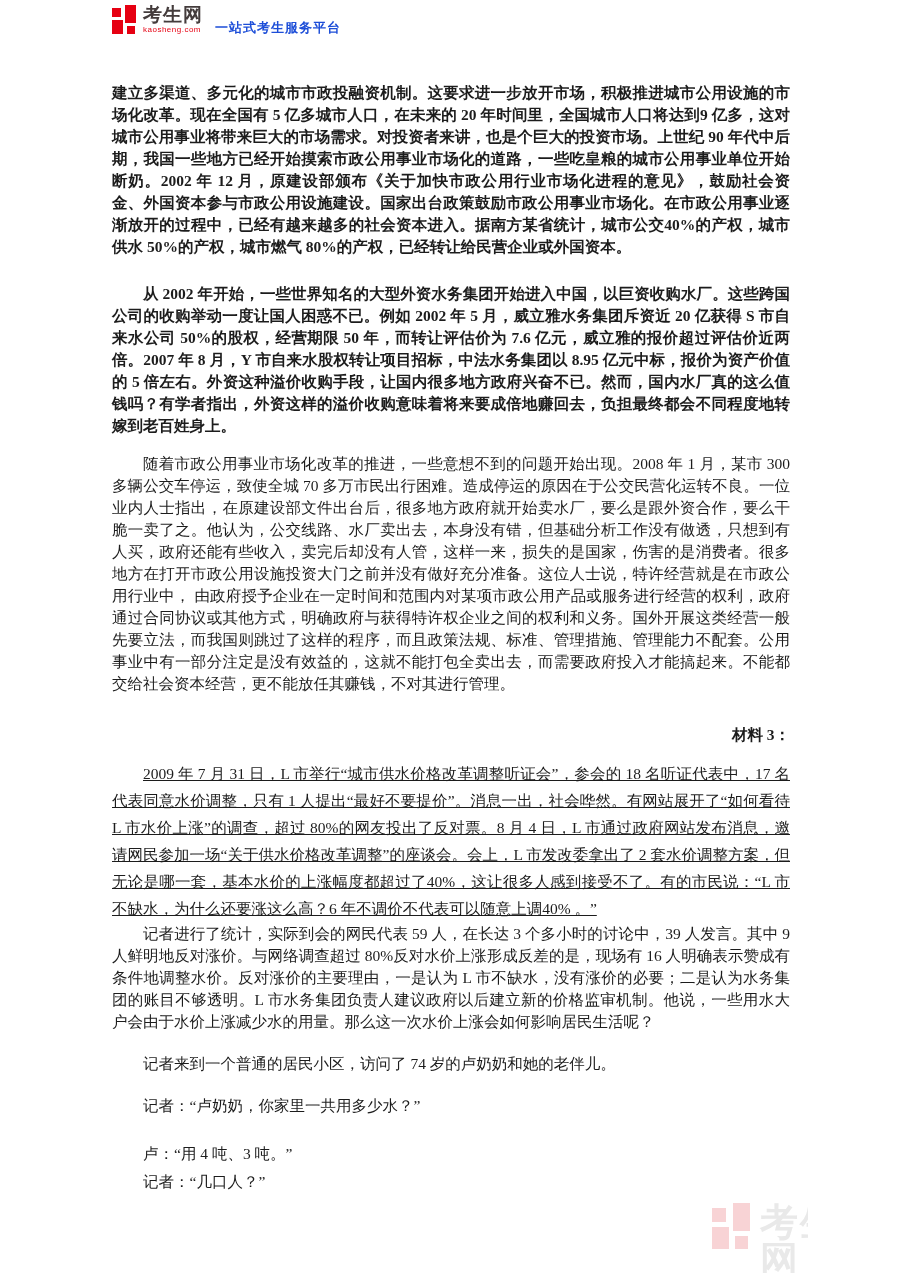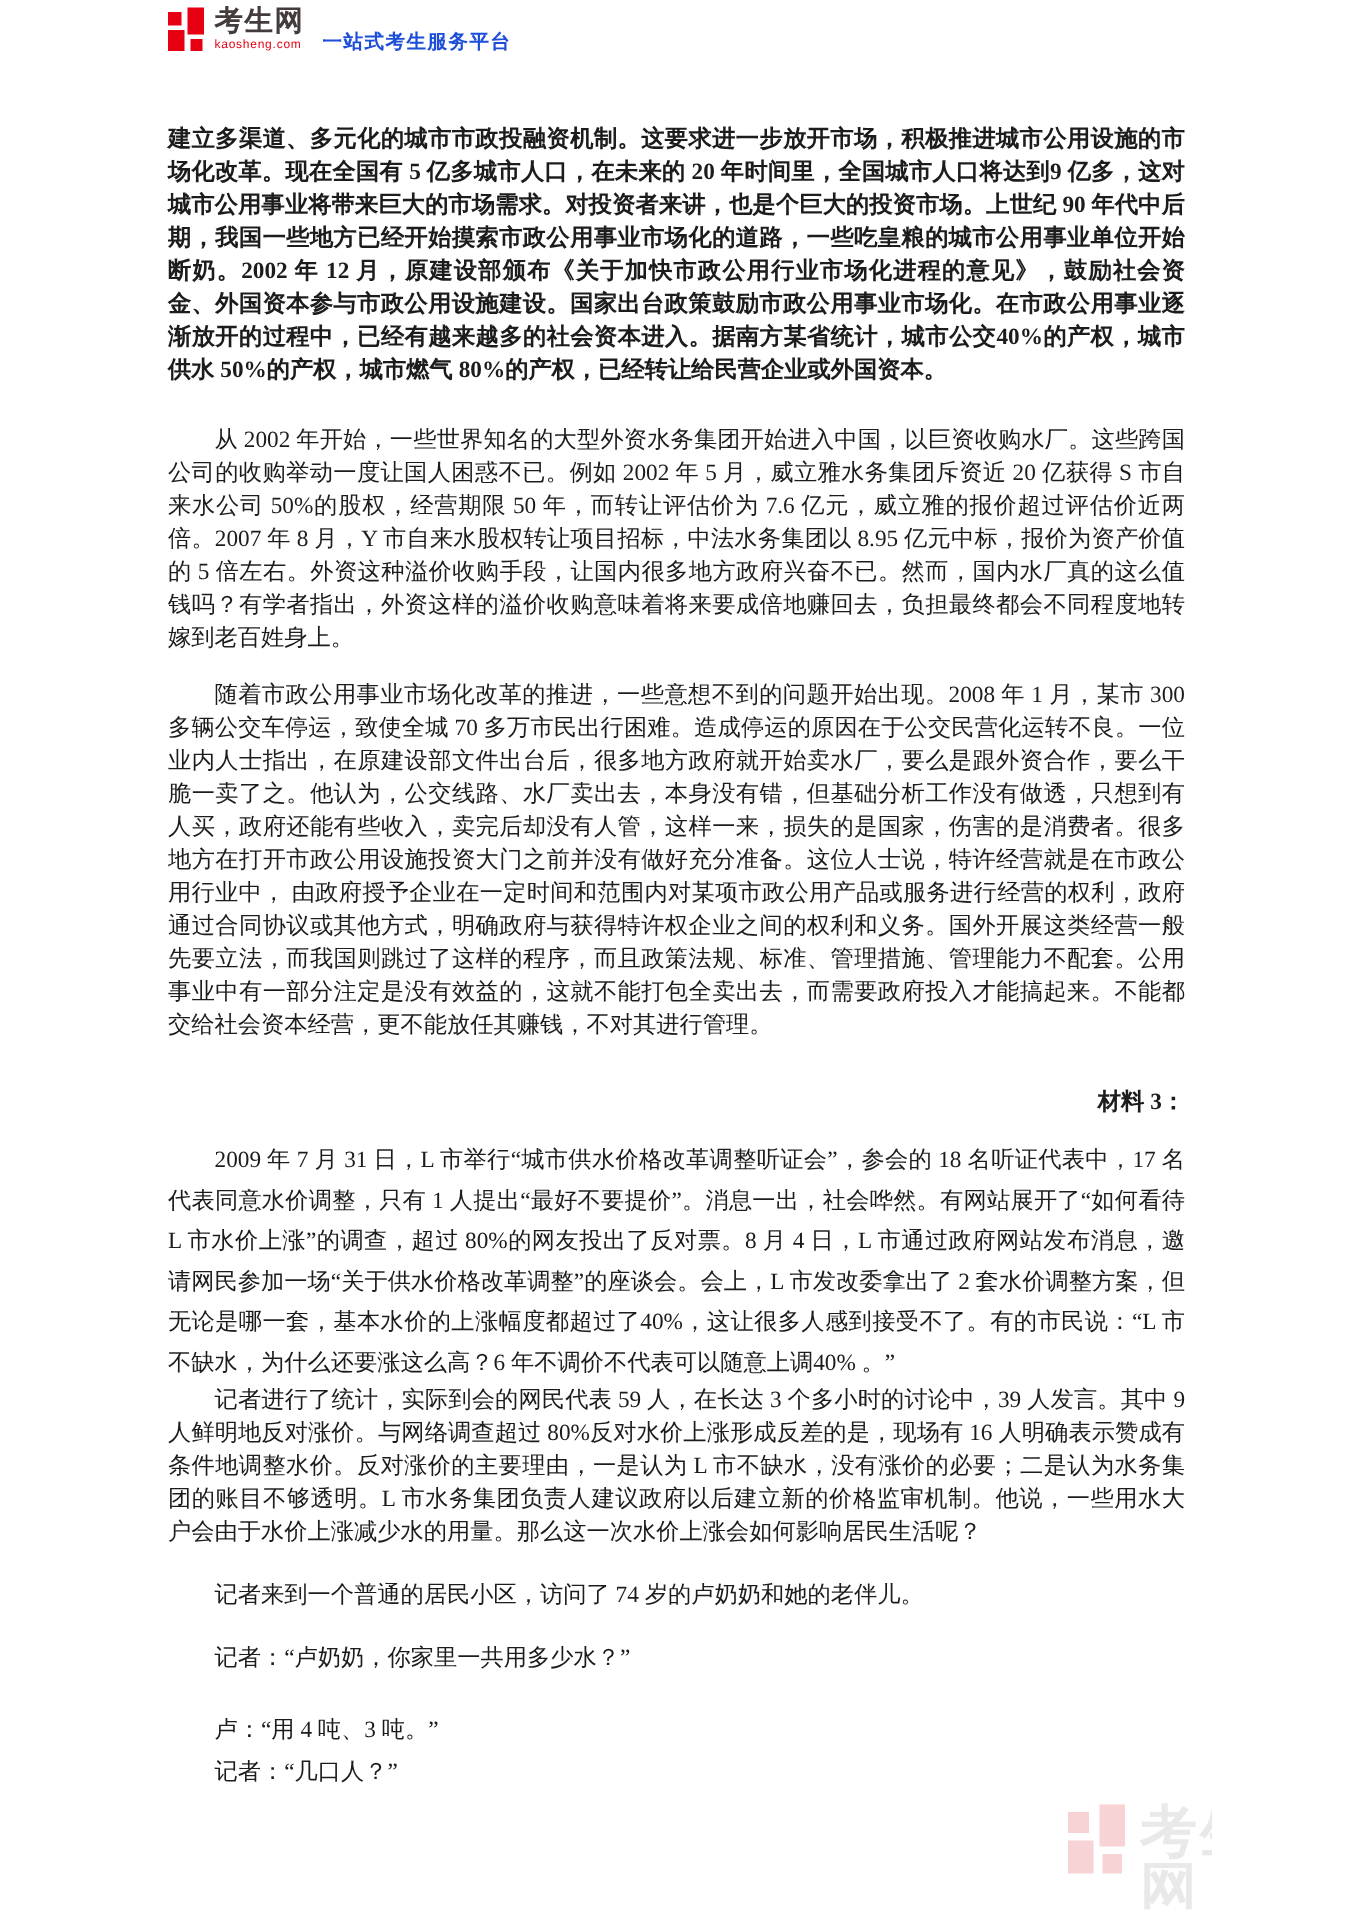--- a/index.html
+++ b/index.html
@@ -32,26 +32,26 @@
   .para{
     margin:0;
     font-size:15.5px;
     line-height:22px;
     text-align:justify;
     text-justify:inter-ideograph;
     word-break:break-all;
   }
   .indent{text-indent:2em;}
   .mb25{margin-bottom:25px;font-weight:bold;}
-  .mb16{margin-bottom:16px;}
+  .mb16{margin-bottom:16px;font-weight:bold;}
   .mb20{margin-bottom:20px;}
   .mb8{margin-bottom:20px;}
   .mb26{margin-bottom:26px;}
   .mb6{margin-bottom:6px;}
-  .mb1{margin-bottom:1px;}
+  .mb1{margin-bottom:1px;text-decoration:underline;}
   .wide{line-height:27px;}
   .heading{
     margin:29px 0 14px 0;
     font-size:15.5px;
     line-height:22px;
     font-weight:bold;
     text-indent:2em;
     text-align:right;
   }
 

